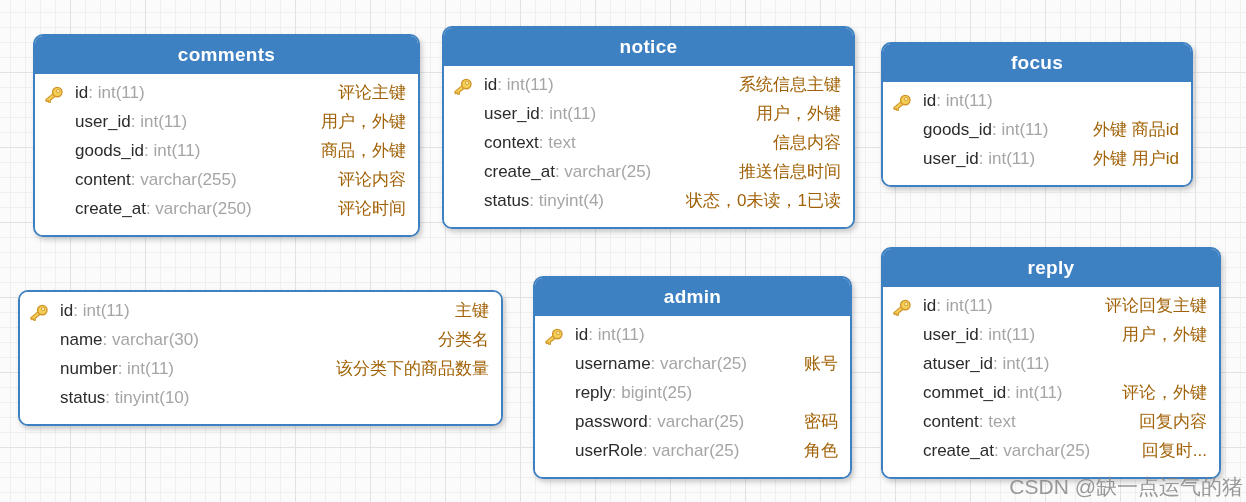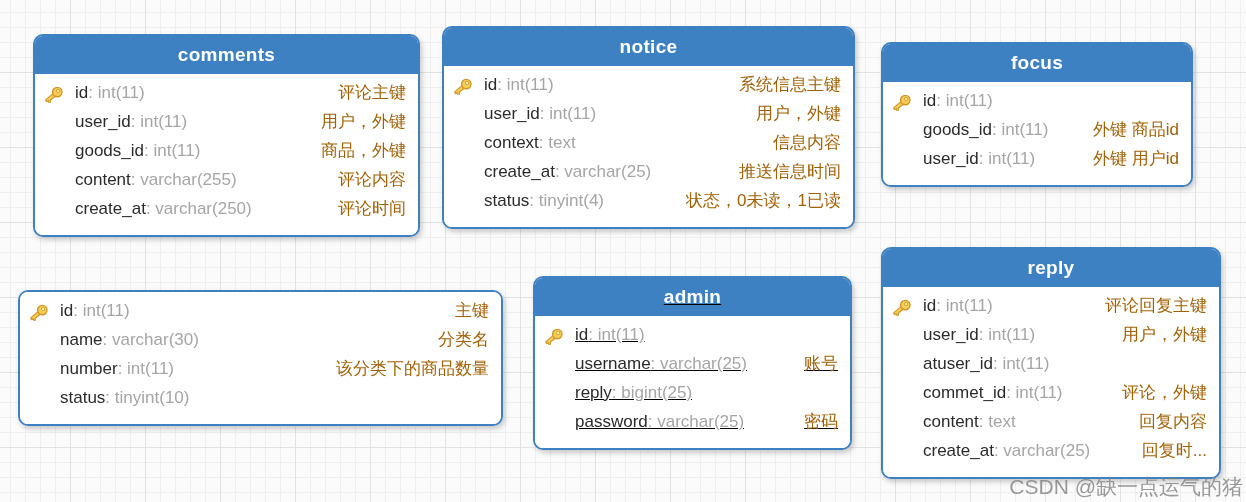--- a/index.html
+++ b/index.html
@@ -50,21 +50,21 @@
   .key-wrap { position:absolute; left:8px; top:6px; width:22px; height:18px; }
   .f-left { flex:0 1 auto; overflow:hidden; }
   .f-name { color:#2b2b2b; }
   .f-type { color:#a5a5a5; }
   .f-comment { color:#a16207; margin-left:10px; flex:0 1 auto; overflow:hidden; text-align:right; }
   
   .tbl-comments { left:33px;  top:34px;  width:387px; }
   .tbl-notice   { left:442px; top:26px;  width:413px; }
   .tbl-focus    { left:881px; top:42px;  width:312px; }
   .tbl-catelog  { left:18px;  top:290px; width:485px; }
-  .tbl-admin    { left:533px; top:276px; width:319px;text-decoration:underline; }
+  .tbl-admin    { left:533px; top:276px; width:319px; }
   .tbl-reply    { left:881px; top:247px; width:340px; }
   .watermark {
     position:absolute;
     right:3px;
     bottom:1px;
     font-size:21px;
     color:rgba(125,125,125,0.78);
     z-index:20;
     pointer-events:none;
   }
@@ -199,20 +199,24 @@
         <span class="f-comment">账号</span>
       </div>
       <div class="field-row">
         <span class="f-left"><span class="f-name">reply</span><span class="f-type">: bigint(25)</span></span>
         <span class="f-comment"></span>
       </div>
       <div class="field-row">
         <span class="f-left"><span class="f-name">password</span><span class="f-type">: varchar(25)</span></span>
         <span class="f-comment">密码</span>
       </div>
+      <div class="field-row">
+        <span class="f-left"><span class="f-name">userRole</span><span class="f-type">: varchar(25)</span></span>
+        <span class="f-comment">角色</span>
+      </div>
     </div>
 </div>
 
 <div class="table-box tbl-reply">
   <div class="table-header">reply</div>
   <div class="table-fields">
       <div class="field-row">
         <span class="key-wrap"><svg width="22" height="18" viewBox="0 0 22 18">
             <path d="M10.6 7.2 L12.9 9.7 L7.2 14.2 L7.5 16.3 L5.5 16.1 L5.3 14.5 L3.5 15.7 L2.6 13.8 Z" fill="#f5ce55" stroke="#cf952b" stroke-width="1.1" stroke-linejoin="round"></path>
             <circle cx="14.3" cy="6.1" r="4.7" fill="#f5ce55" stroke="#cf952b" stroke-width="1.4"></circle>

